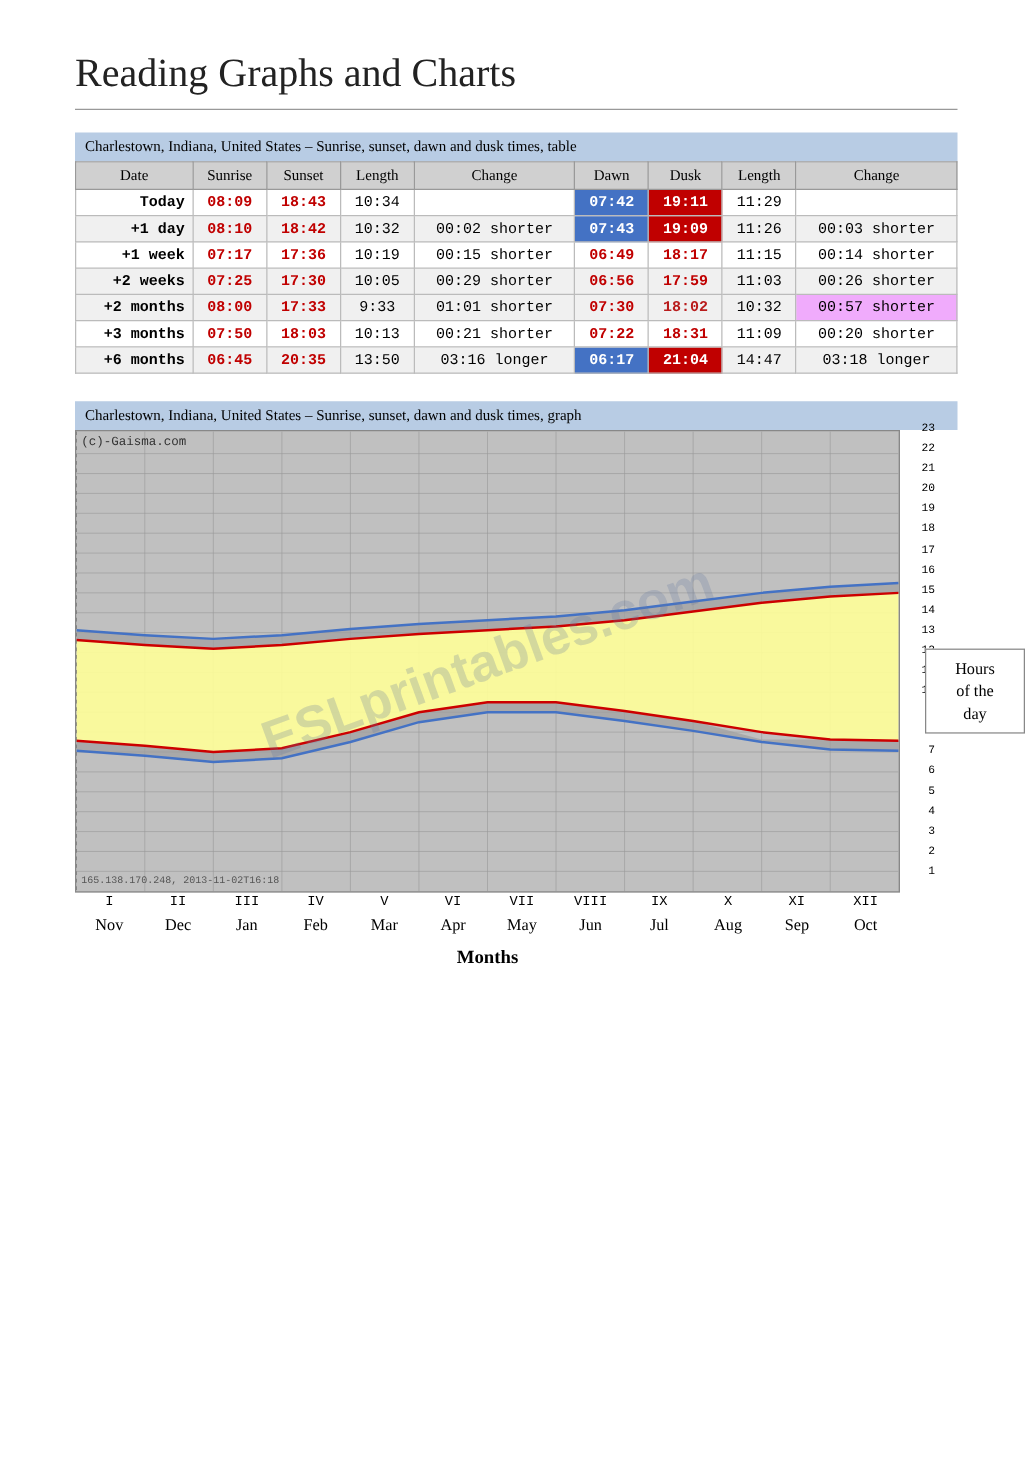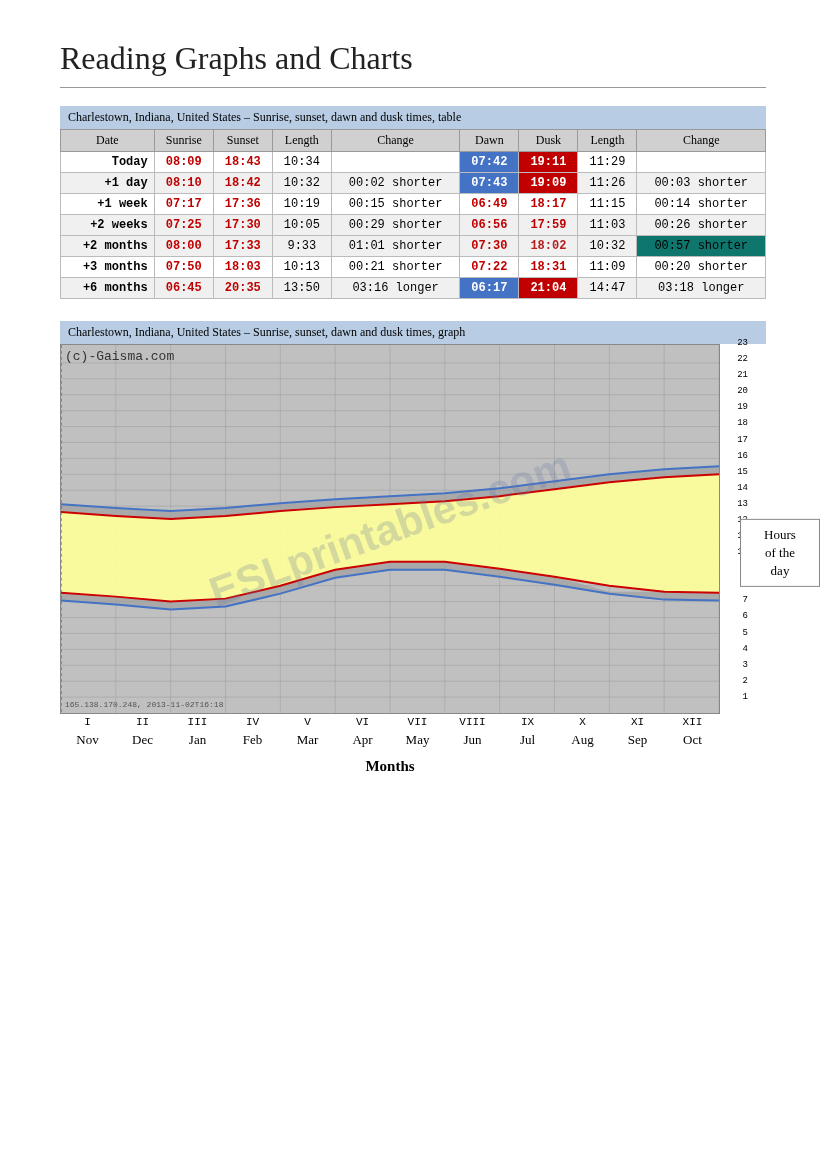--- a/index.html
+++ b/index.html
@@ -70,21 +70,21 @@
       height: 370px;
       background: #c0c0c0;
       border: 1px solid #888;
       overflow: hidden;
     }
 
     .graph-credit {
       position: absolute;
       top: 4px;
       left: 4px;
-      font-size: 13px;
+      font-size: 10px;
       color: #333;
       font-family: 'Courier New', monospace;
       z-index: 10;
     }
 
     .graph-watermark {
       position: absolute;
       top: 50%;
       left: 50%;
       transform: translate(-50%, -50%) rotate(-20deg);
@@ -226,21 +226,21 @@
       </tr>
       <tr>
         <td class="row-label" style="background:#f0f0f0">+2 months</td>
         <td style="background:#f0f0f0; color:#c00000; font-weight:bold;">08:00</td>
         <td style="background:#f0f0f0; color:#c00000; font-weight:bold;">17:33</td>
         <td style="background:#f0f0f0">9:33</td>
         <td style="background:#f0f0f0">01:01 shorter</td>
         <td style="background:#f0f0f0; color:#c00000; font-weight:bold;">07:30</td>
         <td style="background:#f0f0f0; color:#b91c1c; font-weight:bold;">18:02</td>
         <td style="background:#f0f0f0">10:32</td>
-        <td style="background:#0f766e">00:57 shorter</td>
+        <td style="background:#f0abfc">00:57 shorter</td>
       </tr>
       <tr>
         <td class="row-label" style="background:#fff">+3 months</td>
         <td style="background:#fff; color:#c00000; font-weight:bold;">07:50</td>
         <td style="background:#fff; color:#c00000; font-weight:bold;">18:03</td>
         <td style="background:#fff">10:13</td>
         <td style="background:#fff">00:21 shorter</td>
         <td style="background:#fff; color:#c00000; font-weight:bold;">07:22</td>
         <td style="background:#fff; color:#c00000; font-weight:bold;">18:31</td>
         <td style="background:#fff">11:09</td>

